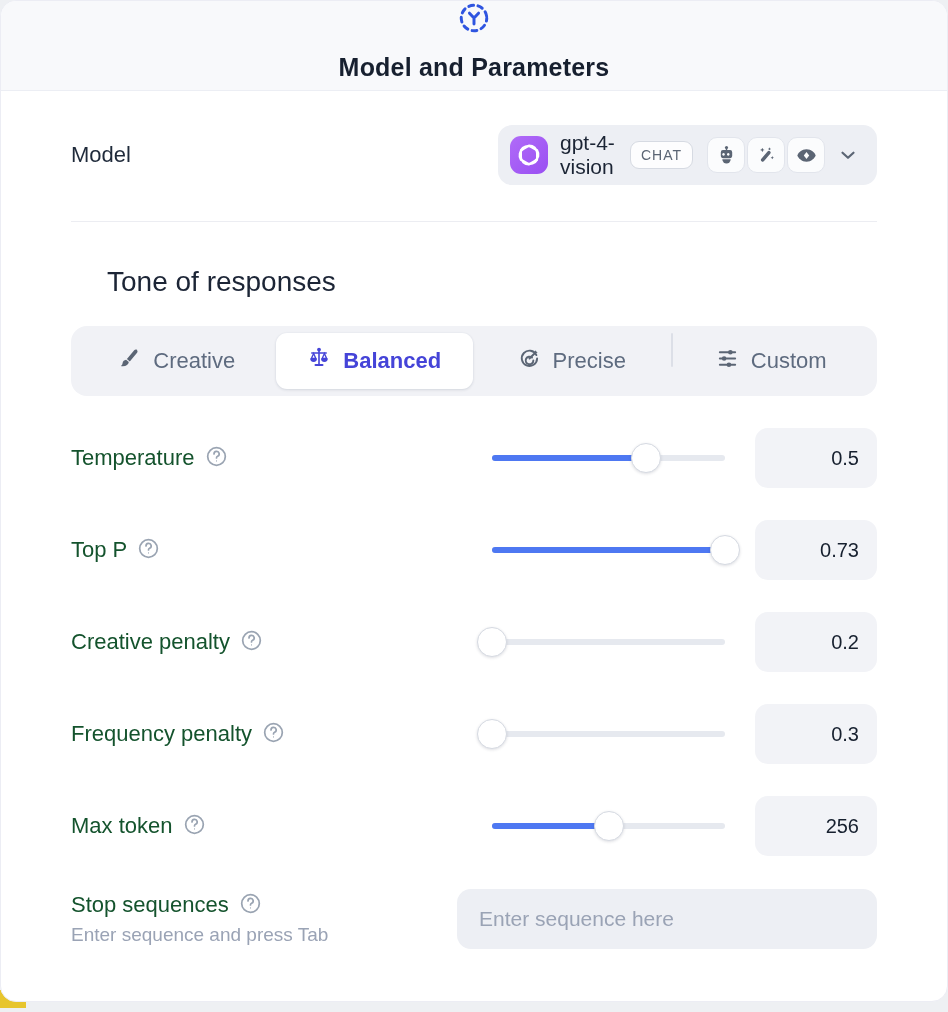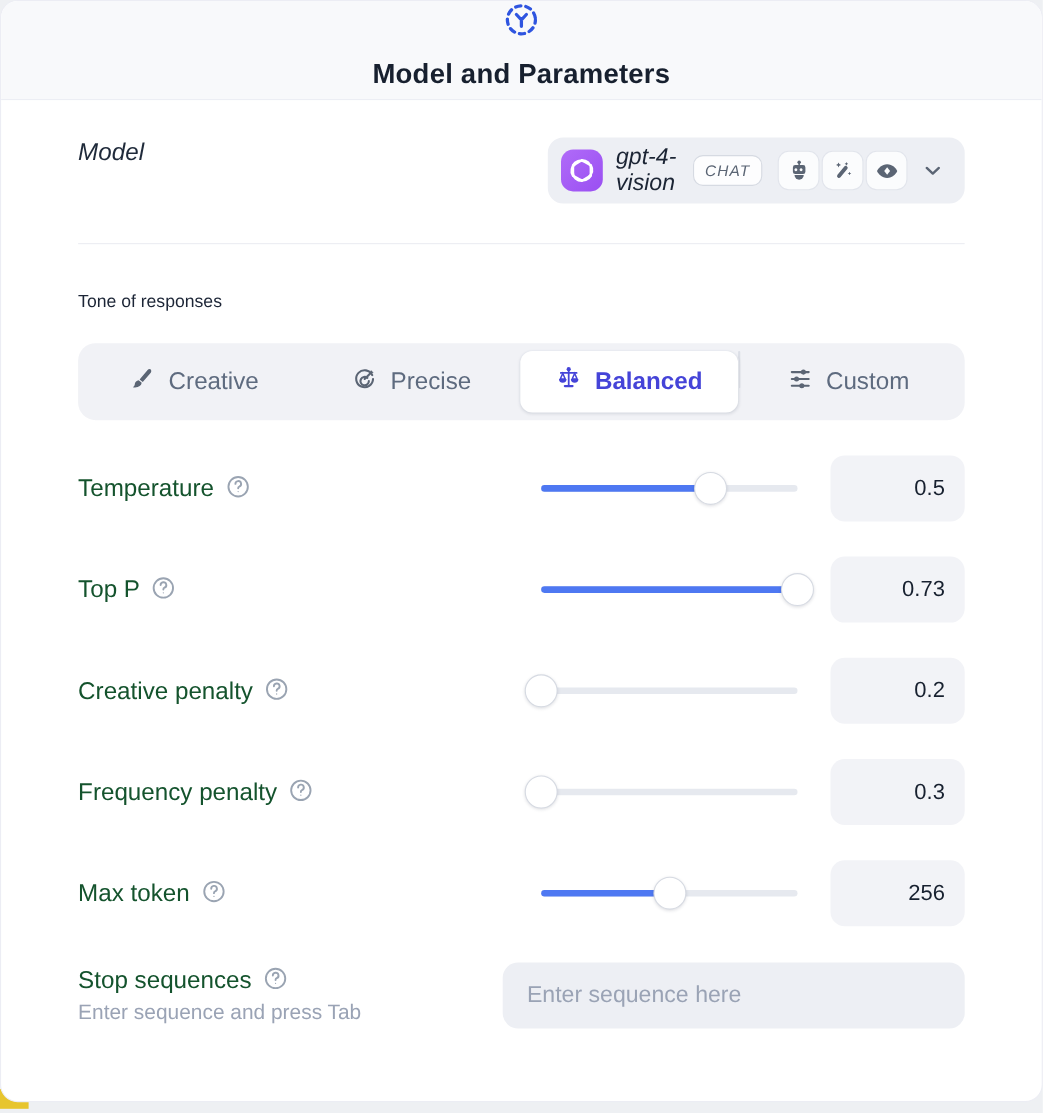--- a/index.html
+++ b/index.html
@@ -27,21 +27,21 @@
   .panel-header {
     height: 90px;
     background: #f8f9fb;
     border-bottom: 1px solid #eceef4;
     display: flex; align-items: center;
     padding: 0 28px; gap: 18px; flex-direction: column;
   }
   .panel-title { font-size: 25px; font-weight: 700; color: #17202f; letter-spacing: .2px; }
   
   .content { padding: 34px 70px 0 70px; }
-  .row-model { display: flex; align-items: flex-start; font-style: italic; }
+  .row-model { display: flex; align-items: center; }
   .field-label { font-size: 22px; color: #1f2a3a; }
   .model-select {
     margin-left: auto;
     width: 379px; height: 60px;
     background: #edeff4;
     border-radius: 14px;
     display: flex; align-items: center;
     padding: 0 18px 0 12px; gap: 12px;
     cursor: pointer;
   }
@@ -60,21 +60,21 @@
   .cap-badge {
     width: 38px; height: 36px; border-radius: 10px;
     border: 1.5px solid #e2e5ec; background: #fbfcfd;
     display: flex; align-items: center; justify-content: center;
     flex: 0 0 auto;
   }
   .cap-badge + .cap-badge { margin-left: -6px; }
   .badges { display: flex; gap: 8px; align-items: center; margin-left: 2px; }
   .chev { margin-left: auto; display: flex; }
   .divider { border: none; border-top: 1px solid #ecedf2; margin: 36px 0 0 0; }
-  .section-heading { font-size: 16px; font-weight: 500; color: #1c2536; margin-top: 44px; }
+  .section-heading { font-size: 28px; font-weight: 500; color: #1c2536; margin-top: 44px; margin-left: 36px; }
   
   .segmented {
     margin-top: 28px; height: 70px;
     background: #f1f2f6; border-radius: 16px;
     display: flex; align-items: flex-start; padding: 7px;
   }
   .segment {
     flex: 1; height: 100%;
     display: flex; align-items: center; justify-content: center; gap: 12px;
     font-size: 22px; color: #5e6b7f; font-weight: 500;
@@ -198,45 +198,45 @@
     <div class="segmented">
       <div class="segment">
         <span>
           <svg width="23" height="23" viewBox="0 0 24 24" fill="#5b6574">
             <path d="M19.5 2.8 c1 .8 1.2 2.2 .4 3.2 l-7.6 9 -3 -2.5 7.6 -9 c.8 -1 2.2 -1.2 3.2 -.4 Z"></path>
             <path d="M8.4 13.3 l2.9 2.4 c-.4 2.6 -2.6 4.4 -6.3 4.4 -.8 0 -1.5 -.1 -2 -.3 1.6 -.9 1.6 -2.1 1.8 -3.2 .3 -1.7 1.6 -3 3.6 -3.3 Z"></path>
           </svg>
         </span>
         <span>Creative</span>
       </div>
-      <div class="segment">
-        <span>
-          <svg width="23" height="23" viewBox="0 0 24 24" fill="none" stroke="#5b6574" stroke-width="2" stroke-linecap="round">
-            <path d="M19.2 8.4 a8 8 0 1 0 .75 3.6"></path>
-            <path d="M14.6 11 a4 4 0 1 0 1.4 3"></path>
-            <path d="M12 12 L17.5 6.5"></path>
-            <path d="M17.5 6.5 l3 -.4 -2.6 -2.6 -.4 3 Z" fill="#5b6574" stroke="none"></path>
-          </svg>
-        </span>
-        <span>Precise</span>
-      </div>
       <div class="segment active">
         <span>
           <svg width="24" height="24" viewBox="0 0 24 24" fill="#4544d8">
             <circle cx="12" cy="3.6" r="1.9"></circle>
             <rect x="11.2" y="4" width="1.6" height="14"></rect>
             <rect x="4" y="6.2" width="16" height="1.6" rx=".8"></rect>
             <path d="M3.2 12.6 a3.4 3.4 0 0 0 6.8 0 Z"></path>
             <path d="M6.6 7.4 L4.4 12.4 h4.4 Z" fill="none" stroke="#4544d8" stroke-width="1.3"></path>
             <path d="M14 12.6 a3.4 3.4 0 0 0 6.8 0 Z"></path>
             <path d="M17.4 7.4 L15.2 12.4 h4.4 Z" fill="none" stroke="#4544d8" stroke-width="1.3"></path>
             <rect x="7.5" y="18" width="9" height="2" rx="1"></rect>
           </svg>
         </span>
         <span>Balanced</span>
+      </div>
+      <div class="segment">
+        <span>
+          <svg width="23" height="23" viewBox="0 0 24 24" fill="none" stroke="#5b6574" stroke-width="2" stroke-linecap="round">
+            <path d="M19.2 8.4 a8 8 0 1 0 .75 3.6"></path>
+            <path d="M14.6 11 a4 4 0 1 0 1.4 3"></path>
+            <path d="M12 12 L17.5 6.5"></path>
+            <path d="M17.5 6.5 l3 -.4 -2.6 -2.6 -.4 3 Z" fill="#5b6574" stroke="none"></path>
+          </svg>
+        </span>
+        <span>Precise</span>
       </div>
       <div class="seg-divider"></div>
       <div class="segment">
         <span>
           <svg width="23" height="23" viewBox="0 0 24 24" fill="#5b6574" stroke="#5b6574" stroke-width="2" stroke-linecap="round">
             <path d="M4 5.5 h16"></path>
               <circle cx="15" cy="5.5" r="2.4" stroke="none"></circle>
             <path d="M4 12 h16"></path>
               <circle cx="8.5" cy="12" r="2.4" stroke="none"></circle>
             <path d="M4 18.5 h16"></path>

